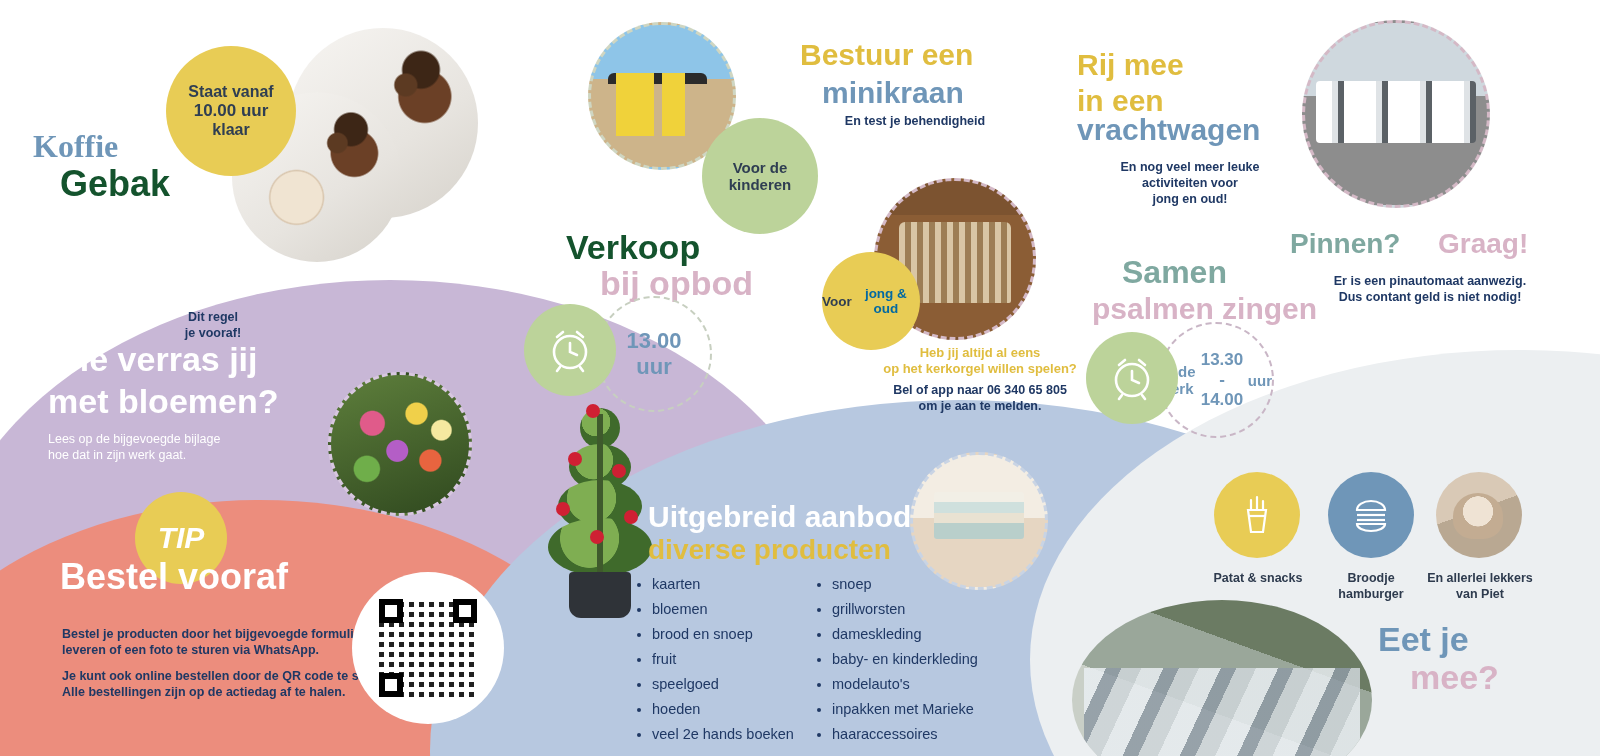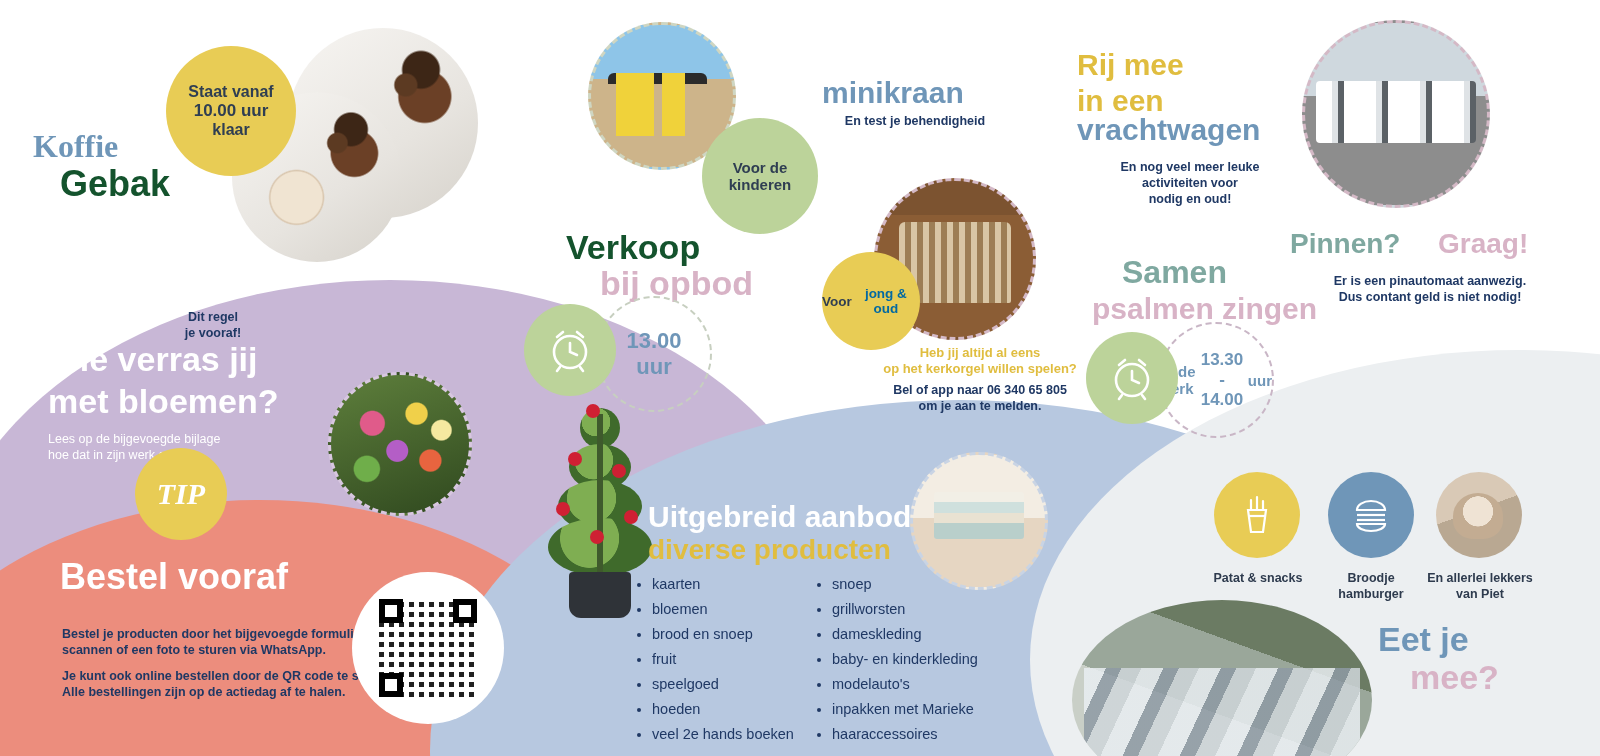--- a/index.html
+++ b/index.html
@@ -157,35 +157,36 @@
     <span style="color:#2f3e52; font-weight:bold; font-size:16px;">Staat vanaf</span>
     <span style="color:#2f3e52; font-weight:bold; font-size:17px;">10.00 uur</span>
     <span style="color:#2f3e52; font-weight:bold; font-size:16px;">klaar</span>
   </div>
 
   <div class="t h-blue" style="left:33px; top:128px; font-size:32px;font-family:Liberation Serif, serif;">Koffie</div>
   <div class="t h-green" style="left:60px; top:163px; font-size:36px;">Gebak</div>
 
   <div class="photo ph-crane" style="left:588px; top:22px; width:148px; height:148px; border:3px dashed #cfd6c2;"></div>
 
+  <div class="t h-yellow" style="left:800px; top:38px; font-size:30px;">Bestuur een</div>
   <div class="t h-blue" style="left:822px; top:76px; font-size:30px;">minikraan</div>
   <div class="t small-dark center" style="left:790px; top:112px; width:250px;">En test je behendigheid</div>
 
   <div class="circ c-green" style="left:702px; top:118px; width:116px; height:116px; flex-direction:column;">
     <span style="color:#2f3e52; font-weight:bold; font-size:15px;">Voor de</span>
     <span style="color:#2f3e52; font-weight:bold; font-size:15px;">kinderen</span>
   </div>
 
   <div class="photo ph-trucks dashed" style="left:1302px; top:20px; width:188px; height:188px;"></div>
   <div class="t h-yellow" style="left:1077px; top:48px; font-size:30px;">Rij mee</div>
   <div class="t h-yellow" style="left:1077px; top:84px; font-size:30px;">in een</div>
   <div class="t h-blue" style="left:1077px; top:113px; font-size:30px;">vrachtwagen</div>
   <div class="t small-dark center" style="left:1090px; top:158px; width:200px;">En nog veel meer leuke</div>
   <div class="t small-dark center" style="left:1090px; top:174px; width:200px;">activiteiten voor</div>
-  <div class="t small-dark center" style="left:1090px; top:190px; width:200px;">nodig en oud!</div>
+  <div class="t small-dark center" style="left:1090px; top:190px; width:200px;">jong en oud!</div>
 
   <div class="t h-teal" style="left:1290px; top:228px; font-size:28px;">Pinnen?</div>
   <div class="t h-pink" style="left:1438px; top:228px; font-size:28px;">Graag!</div>
   <div class="t small-dark center" style="left:1280px; top:272px; width:300px;">Er is een pinautomaat aanwezig.</div>
   <div class="t small-dark center" style="left:1280px; top:288px; width:300px;">Dus contant geld is niet nodig!</div>
 
   <div class="t h-green" style="left:566px; top:228px; font-size:34px;">Verkoop</div>
   <div class="t h-pink" style="left:600px; top:264px; font-size:34px;">bij opbod</div>
 
   <div class="circ c-dashg" style="left:596px; top:296px; width:116px; height:116px; flex-direction:column;">
@@ -230,27 +231,27 @@
   <div class="t small-dark center" style="left:148px; top:308px; width:130px; color:#1f3864;">Dit regel</div>
   <div class="t small-dark center" style="left:148px; top:324px; width:130px;">je vooraf!</div>
 
   <div class="t h-white" style="left:48px; top:340px; font-size:34px;">Wie verras jij</div>
   <div class="t h-white" style="left:48px; top:382px; font-size:34px;">met bloemen?</div>
   <div class="t small-white" style="left:48px; top:430px;">Lees op de bijgevoegde bijlage</div>
   <div class="t small-white" style="left:48px; top:446px;">hoe dat in zijn werk gaat.</div>
 
   <div class="photo ph-flowers" style="left:328px; top:372px; width:144px; height:144px; border:3px dashed #d8c7e0;"></div>
 
-  <div class="circ c-yellow" style="left:135px; top:448px; width:92px; height:92px;font-family:Liberation Serif, serif;">
+  <div class="circ c-yellow" style="left:135px; top:492px; width:92px; height:92px;">
     <span style="color:#fff; font-style:italic; font-weight:bold; font-size:30px;">TIP</span>
   </div>
 
   <div class="t h-white" style="left:60px; top:556px; font-size:36px;">Bestel vooraf</div>
   <div class="t small-dark" style="left:62px; top:625px;">Bestel je producten door het bijgevoegde formulier in te</div>
-  <div class="t small-dark" style="left:62px; top:641px;">scannen of een foto te sturen via WhatsApp.</div>
+  <div class="t small-dark" style="left:62px; top:641px;">leveren of een foto te sturen via WhatsApp.</div>
   <div class="t small-dark" style="left:62px; top:667px;">Je kunt ook online bestellen door de QR code te scannen.</div>
   <div class="t small-dark" style="left:62px; top:683px;">Alle bestellingen zijn op de actiedag af te halen.</div>
 
   <div class="qr-wrap" style="left:352px; top:572px; width:152px; height:152px;">
     <div style="position:relative; width:98px; height:98px; background:#fff;">
       <div style="position:absolute; inset:0; background:
           repeating-linear-gradient(90deg,#111 0 5px,#fff 5px 10px),
           repeating-linear-gradient(0deg,#111 0 5px,#fff 5px 10px);
           background-blend-mode:screen;"></div>
       <div class="qr-corner" style="left:0; top:0;"></div>

